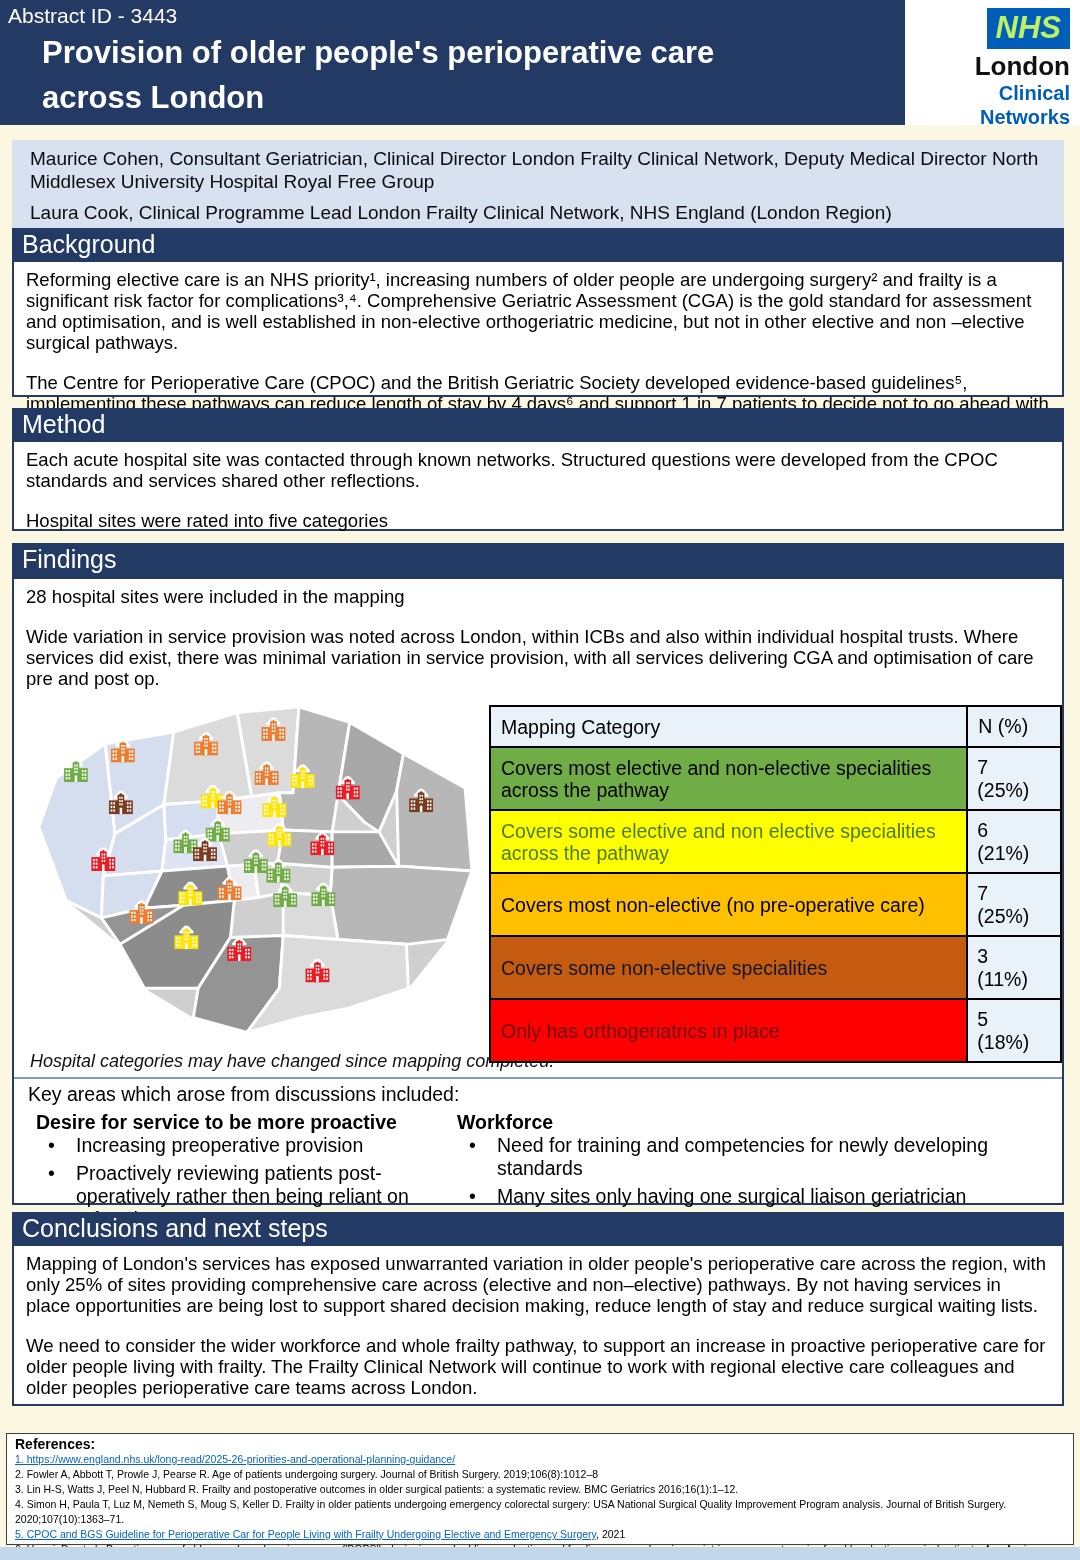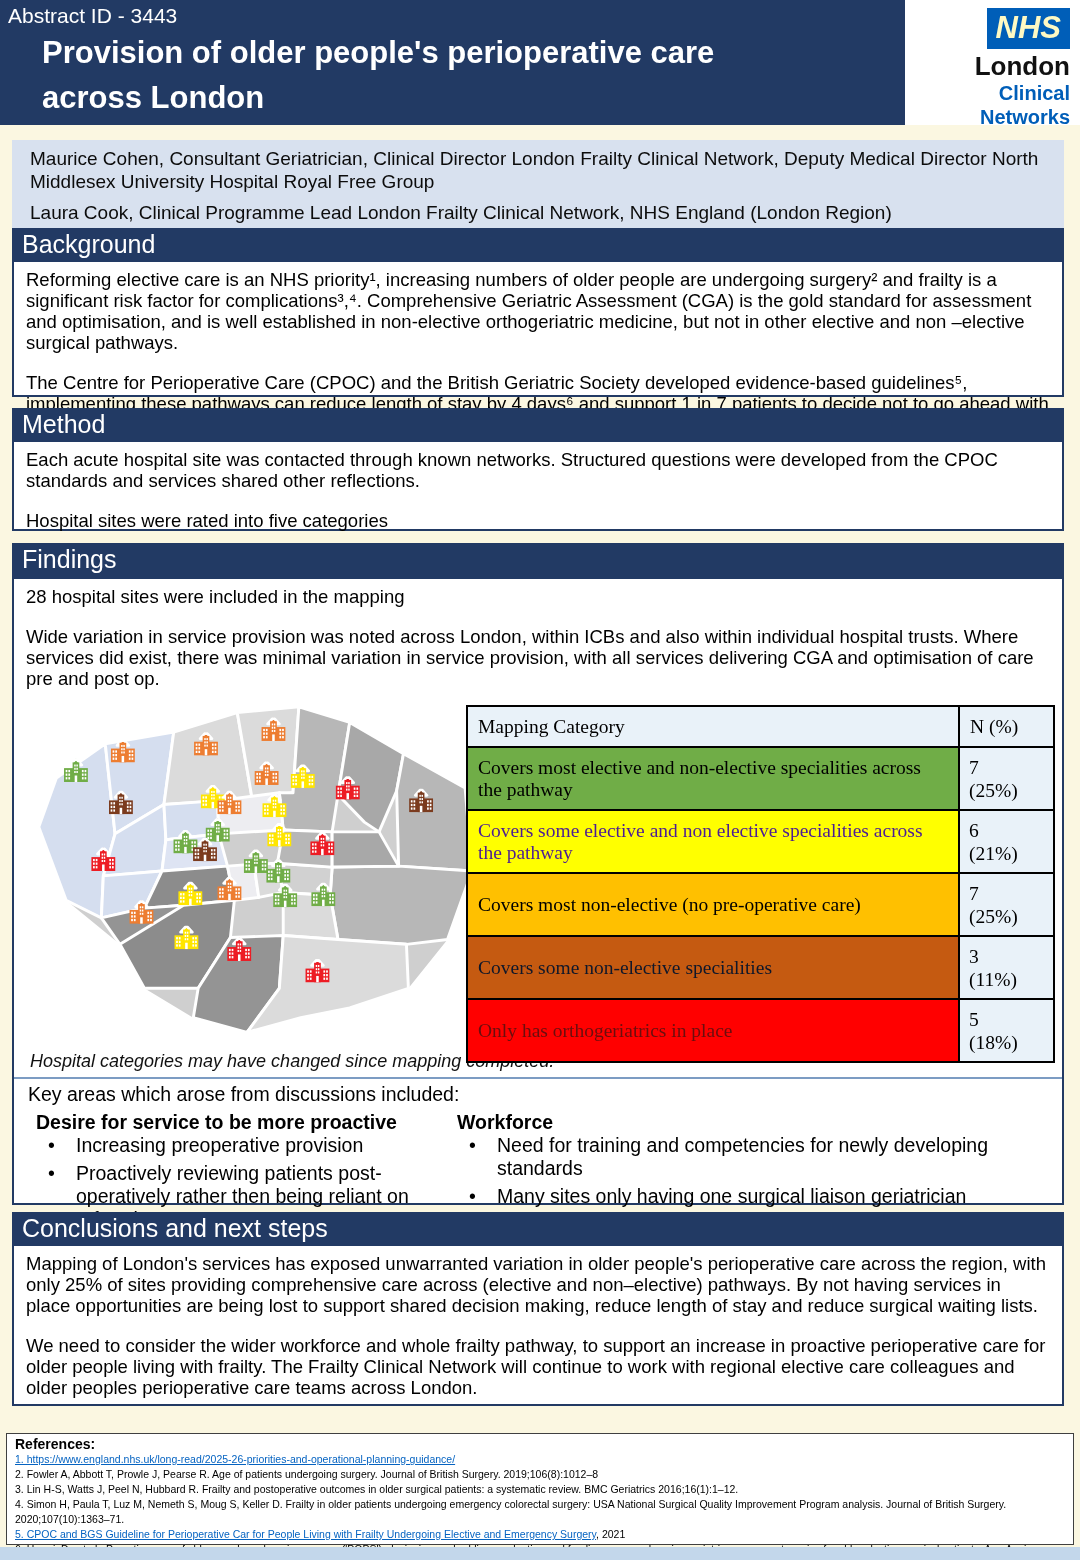--- a/index.html
+++ b/index.html
@@ -7,21 +7,21 @@
     width:1080px;height:1560px;position:relative;overflow:hidden;
     background:#FBF7E1;
     font-family:"Liberation Sans","DejaVu Sans",sans-serif;
     color:#000;
   }
   
   #header-band{position:absolute;left:0;top:0;width:905px;height:125px;background:#223A64;color:#fff;}
   #abstract-id{position:absolute;left:8px;top:4px;font-size:21px;}
   #poster-title{position:absolute;left:42px;top:30px;font-size:31px;font-weight:bold;line-height:45px;}
   #logo-panel{position:absolute;left:905px;top:0;width:175px;height:125px;background:#ffffff;text-align:right;box-sizing:border-box;padding:8px 10px 0 0;}
-  .nhs-box{display:inline-block;background:#005EB8;color:#fef9c3;font-weight:bold;font-style:italic;font-size:31px;line-height:38px;padding:1px 9px 2px 9px;letter-spacing:0px;}
+  .nhs-box{display:inline-block;background:#005EB8;color:#bef264;font-weight:bold;font-style:italic;font-size:31px;line-height:38px;padding:1px 9px 2px 9px;letter-spacing:0px;}
   .logo-london{font-size:26px;font-weight:bold;color:#111;line-height:30px;margin-top:2px;}
   .logo-cn{font-size:20px;font-weight:bold;color:#005EB8;line-height:24px;}
   
   #author-box{position:absolute;left:12px;top:140px;width:1052px;height:96px;background:#D8E1EF;box-sizing:border-box;padding:7px 18px;font-size:19px;line-height:23px;color:#0c0c0c;}
   #author-box p{margin:0;}
   #author-box p + p{margin-top:8px;}
   
   .section-bar{position:absolute;left:12px;width:1052px;height:32px;background:#223A64;color:#fff;font-size:25px;box-sizing:border-box;padding:2px 0 0 10px;}
   .section-body{position:absolute;left:12px;width:1052px;background:#fff;border:2px solid #223A64;box-sizing:border-box;padding:7px 12px;font-size:18.5px;line-height:21px;}
   .section-body p{margin:0;}
@@ -32,21 +32,21 @@
   #conclusions-bar{top:1212px;} #conclusions-body{top:1244px;height:162px;}
   .findings-text{padding:7px 12px;}
   
   #map-wrap{position:absolute;left:8px;top:116px;width:460px;height:352px;}
   #london-map polygon{stroke:#ffffff;stroke-width:3;stroke-linejoin:round;}
   .lb{fill:#D5DEEF}.lb2{fill:#DEE4F3}.lg{fill:#DBDBDB}.lg2{fill:#D1D1D1}
   .mg{fill:#B7B7B7}.mg2{fill:#A8A8A8}.dg{fill:#8C8C8C}.dg2{fill:#949494}.pw{fill:#EDEDF1}
   #map-caption{position:absolute;left:16px;top:472px;font-size:18px;font-style:italic;color:#111;}
   #key-divider{position:absolute;left:0;top:498px;width:100%;border-top:2px solid #7C9CC3;}
   
-  #mapping-table{position:absolute;left:452px;top:126px;border-collapse:collapse;font-family:Liberation Serif, serif;}
+  #mapping-table{position:absolute;left:475px;top:126px;border-collapse:collapse;}
   #mapping-table td{border:2px solid #000;font-size:19.5px;vertical-align:middle;}
   #mapping-table .cat{width:470px;padding:4px 10px;line-height:22px;}
   #mapping-table .ncell{width:84px;background:#E9F2F9;padding:4px 0 4px 9px;line-height:23px;}
   #mapping-table .hdr td{background:#E9F2F9;height:35px;padding:2px 10px;}
   #mapping-table tr.datarow td{height:53px;}
   
   #key-intro{position:absolute;left:14px;top:505px;font-size:19.5px;}
   .key-col{position:absolute;top:532px;font-size:19.5px;line-height:23px;}
   #key-col1{left:22px;width:420px;}
   #key-col2{left:443px;width:590px;}
@@ -196,21 +196,21 @@
         <td>N (%)</td>
       </tr>
     <tr class="datarow">
           <td class="cat" style="background: rgb(112, 173, 71); color: rgb(0, 0, 0);">Covers most elective and non-elective specialities across the pathway</td>
           <td class="ncell">
             <div>7</div>
             <div>(25%)</div>
           </td>
         </tr>
         <tr class="datarow">
-          <td class="cat" style="background: rgb(255, 255, 0); color: #4c1d95; margin-left: 22px;">Covers some elective and non elective specialities across the pathway</td>
+          <td class="cat" style="background: rgb(255, 255, 0); color: #4d7c0f; margin-left: 22px;">Covers some elective and non elective specialities across the pathway</td>
           <td class="ncell">
             <div>6</div>
             <div>(21%)</div>
           </td>
         </tr>
         <tr class="datarow">
           <td class="cat" style="background: rgb(255, 192, 0); color: rgb(0, 0, 0);">Covers most non-elective (no pre-operative care)</td>
           <td class="ncell">
             <div>7</div>
             <div>(25%)</div>

